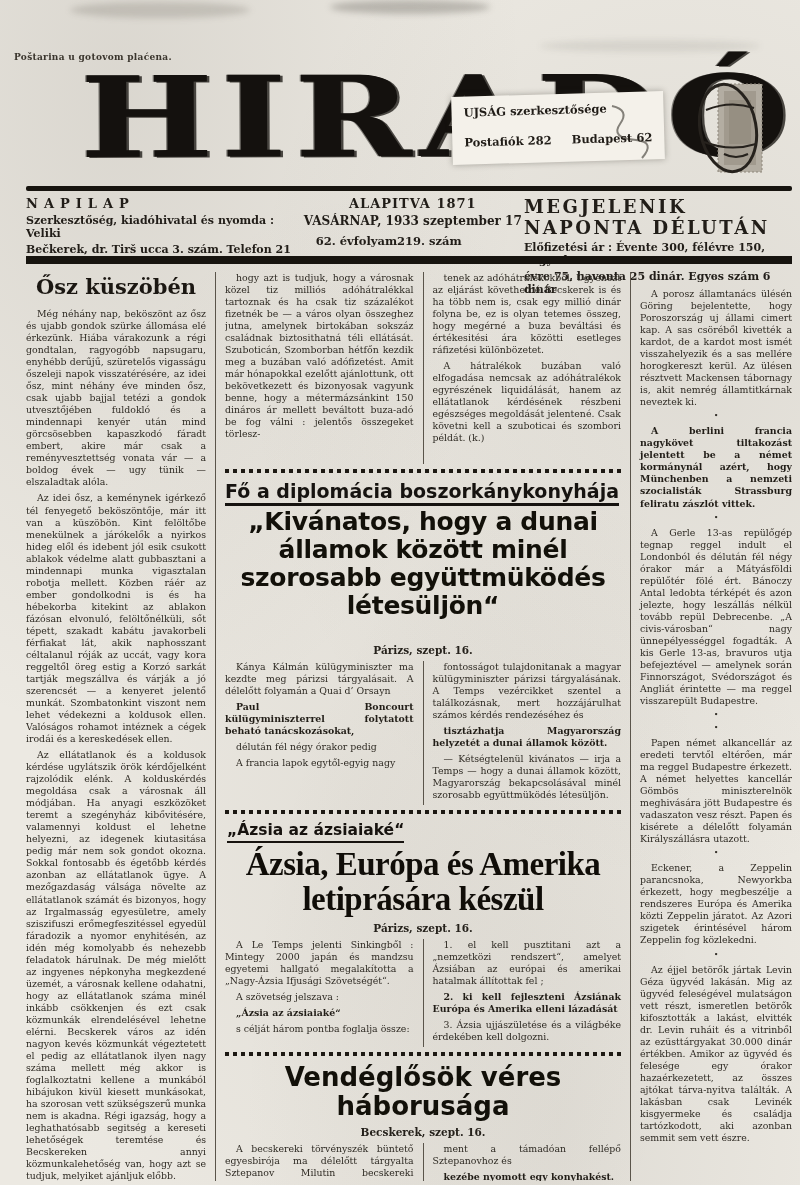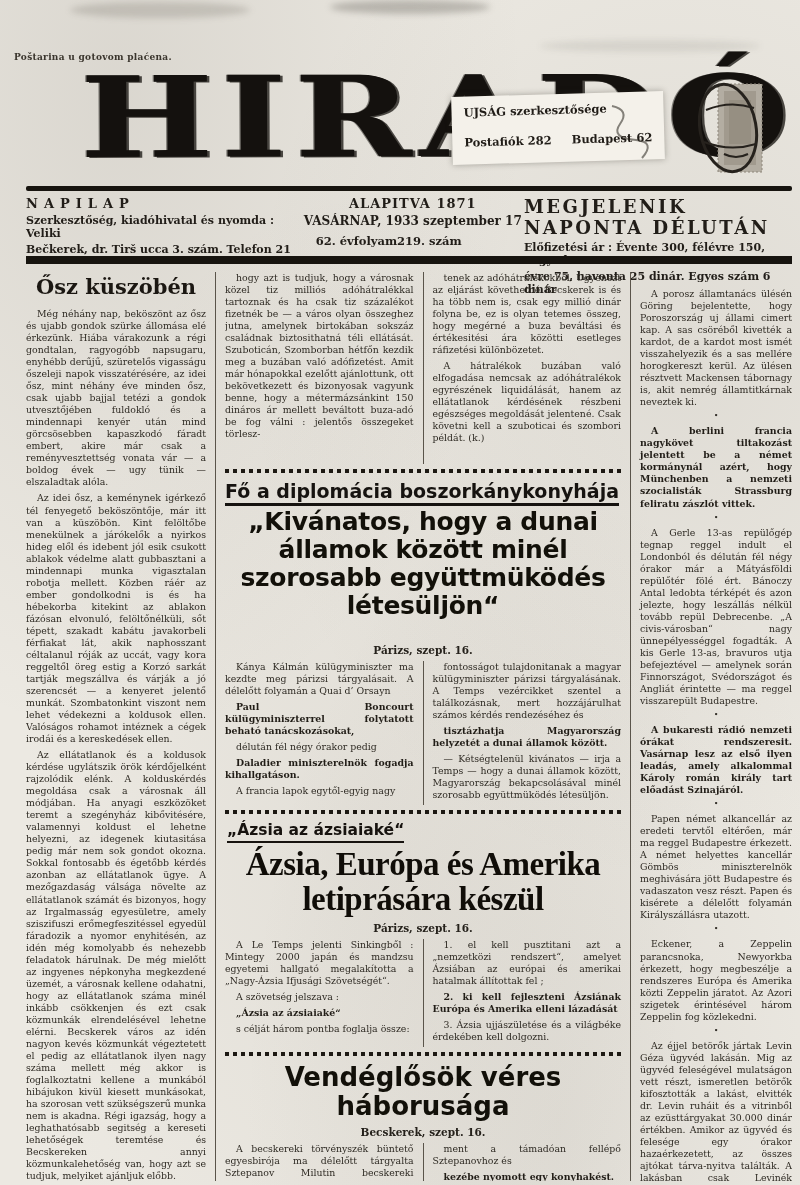--- a/index.html
+++ b/index.html
@@ -160,21 +160,20 @@
 
       <div class="kicker-dipl"><span>Fő a diplomácia boszorkánykonyhája</span></div>
       <div class="headline-dipl">„Kivánatos, hogy a dunai államok között minél szorosabb együttmüködés létesüljön“</div>
       <div class="dateline">Párizs, szept. 16.</div>
 
       <div class="twocol">
         <div>
           <p>Kánya Kálmán külügyminiszter ma kezdte meg párizsi tárgyalásait. A délelőtt folyamán a Quai d’ Orsayn</p>
           <p class="b">Paul Boncourt külügyminiszterrel folytatott beható tanácskozásokat,</p>
           <p>délután fél négy órakor pedig</p>
-          <p class="b">Daladier miniszterelnök fogadja kihallgatáson.</p>
           <p>A francia lapok egytől-egyig nagy</p>
         </div>
         <div>
           <p>fontosságot tulajdonitanak a magyar külügyminiszter párizsi tárgyalásának. A Temps vezércikket szentel a találkozásnak, mert hozzájárulhat számos kérdés rendezéséhez és</p>
           <p class="b">tisztázhatja Magyarország helyzetét a dunai államok között.</p>
           <p>— Kétségtelenül kivánatos — irja a Temps — hogy a dunai államok között, Magyarország bekapcsolásával minél szorosabb együttmüködés létesüljön.</p>
         </div>
       </div>
 
       <div class="dots"></div>
@@ -217,21 +216,20 @@
     </div>
 
     <div class="col-briefs">
       <div class="sep"></div>
       <p class="brief">A porosz államtanács ülésén Göring bejelentette, hogy Poroszország uj állami cimert kap. A sas csöréből kivették a kardot, de a kardot most ismét visszahelyezik és a sas mellére horogkereszt kerül. Az ülésen résztvett Mackensen tábornagy is, akit nemrég államtitkárnak neveztek ki.</p>
       <div class="sep"></div>
       <p class="brief b">A berlini francia nagykövet tiltakozást jelentett be a német kormánynál azért, hogy Münchenben a nemzeti szocialisták Strassburg feliratu zászlót vittek.</p>
       <div class="sep"></div>
       <p class="brief">A Gerle 13-as repülőgép tegnap reggel indult el Londonból és délután fél négy órakor már a Mátyásföldi repülőtér fölé ért. Bánoczy Antal ledobta térképét és azon jelezte, hogy leszállás nélkül tovább repül Debrecenbe. „A civis-városban“ nagy ünnepélyességgel fogadták. A kis Gerle 13-as, bravuros utja befejeztével — amelynek során Finnországot, Svédországot és Angliát érintette — ma reggel visszarepült Budapestre.</p>
       <div class="sep"></div>
-      <p class="brief b">A bukaresti rádió nemzeti órákat rendszeresit. Vasárnap lesz az első ilyen leadás, amely alkalommal Károly román király tart előadást Szinajáról.</p>
       <div class="sep"></div>
       <p class="brief">Papen német alkancellár az eredeti tervtől eltérően, már ma reggel Budapestre érkezett. A német helyettes kancellár Gömbös miniszterelnök meghivására jött Budapestre és vadaszaton vesz részt. Papen és kisérete a délelőtt folyamán Királyszállásra utazott.</p>
       <div class="sep"></div>
       <p class="brief">Eckener, a Zeppelin parancsnoka, Newyorkba érkezett, hogy megbeszélje a rendszeres Európa és Amerika közti Zeppelin járatot. Az Azori szigetek érintésével három Zeppelin fog közlekedni.</p>
       <div class="sep"></div>
       <p class="brief">Az éjjel betörők jártak Levin Géza ügyvéd lakásán. Mig az ügyvéd feleségével mulatságon vett részt, ismeretlen betörők kifosztották a lakást, elvitték dr. Levin ruháit és a vitrinből az ezüsttárgyakat 30.000 dinár értékben. Amikor az ügyvéd és felesége egy órakor hazaérkezetett, az összes ajtókat tárva-nyitva találták. A lakásban csak Levinék kisgyermeke és családja tartózkodott, aki azonban semmit sem vett észre.</p>
 
     </div>
 
   </div>

